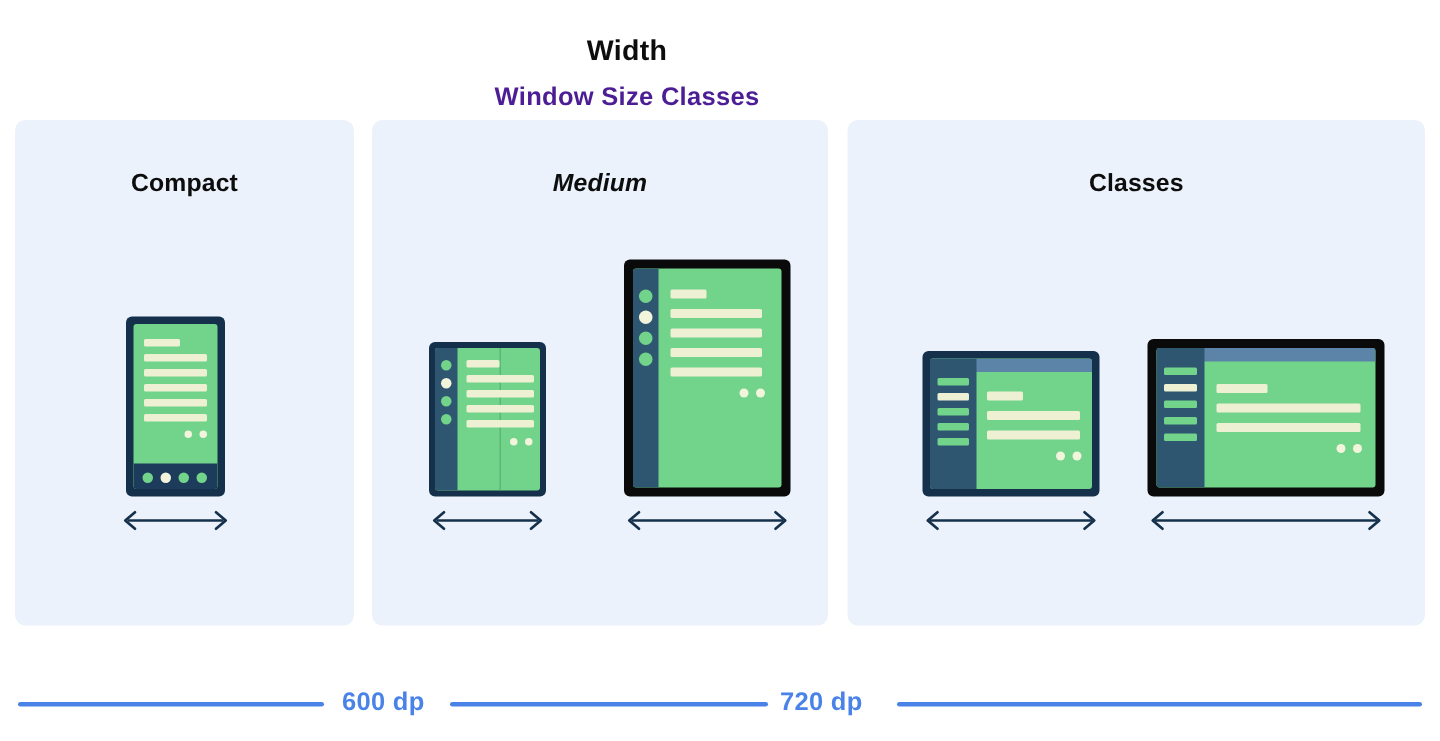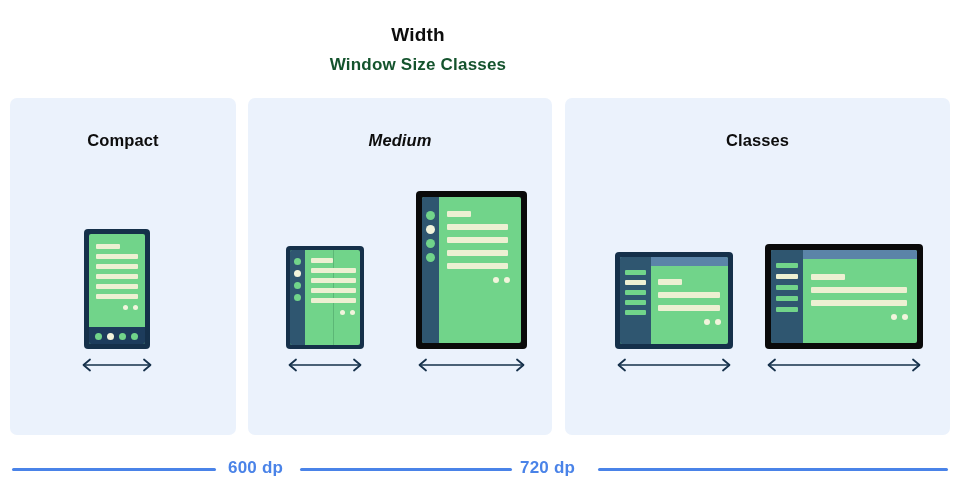--- a/index.html
+++ b/index.html
@@ -12,25 +12,25 @@
   .page { position: relative; width: 960px; height: 494px; background: #ffffff; }
 
   
   .header { position: absolute; top: 0; left: 0; width: 836px; text-align: center; }
   .title {
     margin-top: 24px;
     font-size: 19px; font-weight: 700; color: #0d0d0d; letter-spacing: .2px;
   }
   .subtitle {
     margin-top: 9px;
-    font-size: 17px; font-weight: 700; color: #14532d; letter-spacing: .2px;
-  }
-
-  
-  .panels { position: absolute; top: 98px; left: 10px; width: 764px; height: 337px; }
+    font-size: 17px; font-weight: 700; color: #4c1d95; letter-spacing: .2px;
+  }
+
+  
+  .panels { position: absolute; top: 80px; left: 10px; width: 764px; height: 337px; }
   .panel {
     position: absolute; top: 0; height: 337px;
     background: #ebf2fc; border-radius: 7px;
   }
   .panel-compact  { left: 0px;   width: 226px; }
   .panel-medium   { left: 238px; width: 304px; font-style: italic; }
   .panel-expanded { left: 555px; width: 385px; }
 
   .panel-label {
     position: absolute; top: 33px; left: 0; width: 100%;

